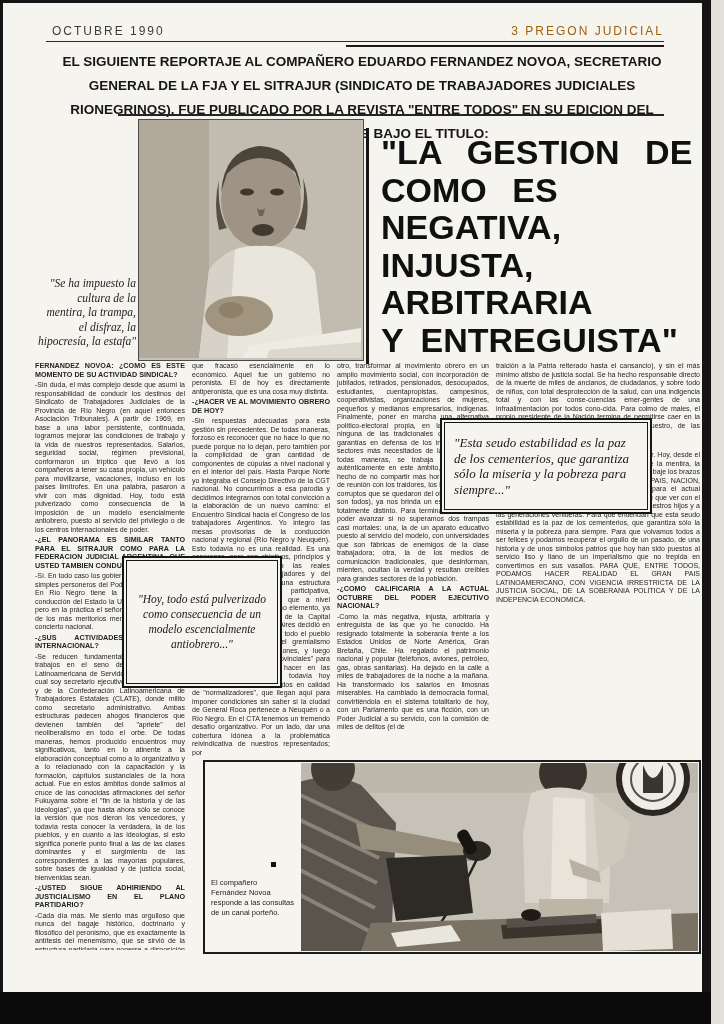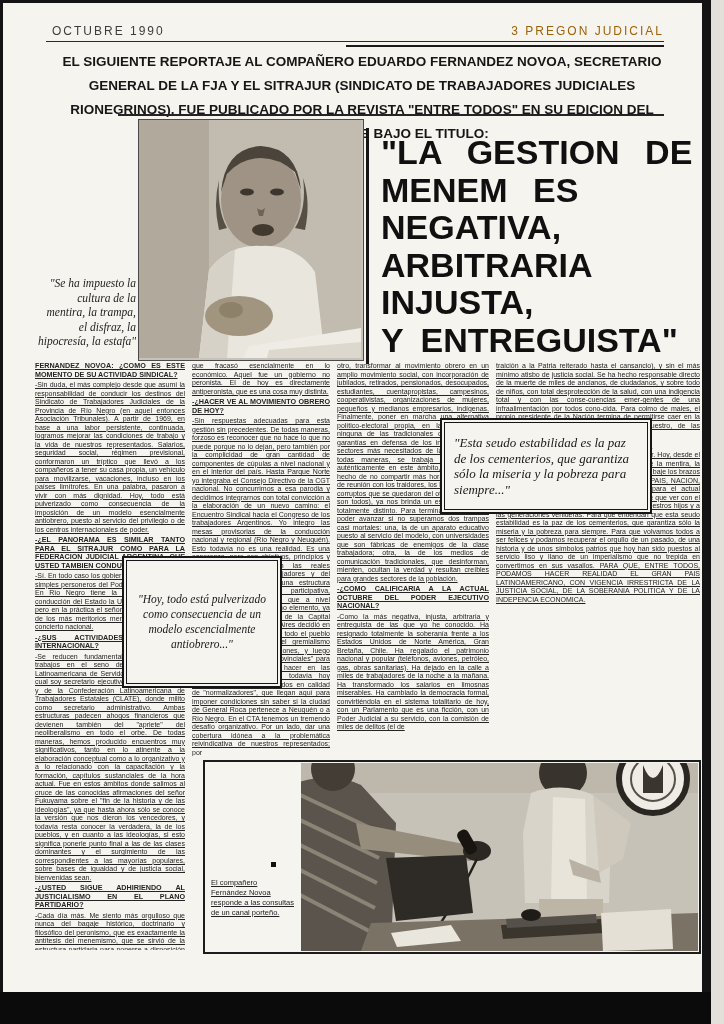--- a/index.html
+++ b/index.html
@@ -24,37 +24,37 @@
   
   .headline-rule{position:absolute;left:366px;top:128px;width:3px;height:236px;background:#151515;}
   .headline{position:absolute;left:381px;top:134px;width:320px;color:#101010;
             font-weight:bold;font-size:34px;line-height:37.5px;letter-spacing:0px;}
   .headline .hl-wide{word-spacing:16px;}
   .headline .hl-mid{word-spacing:8px;}
   
   .quote-left{position:absolute;left:36px;top:276px;width:100px;text-align:right;
               font-family:"Liberation Serif",serif;font-style:italic;font-size:11.5px;line-height:14.5px;color:#222;}
   
-  .col{position:absolute;top:362px;overflow:hidden;font-size:7px;line-height:8.5px;text-align:justify;color:#242424;text-decoration:underline;}
+  .col{position:absolute;top:362px;overflow:hidden;font-size:7px;line-height:8.5px;text-align:justify;color:#242424;}
   #col1{left:35px;width:150px;height:588px;}
   #col2{left:192px;width:138px;height:394px;}
   #col3{left:337px;width:152px;height:394px;}
   #col4{left:496px;width:204px;height:342px;}
   .para{margin:0 0 2px 0;}
   .q{font-weight:bold;font-size:7.2px;}
   
   .qbox{position:absolute;background:#f6f4ef;border:2px solid #161616;box-shadow:inset 0 0 0 2px #f6f4ef, inset 0 0 0 3px #161616;
         font-family:"Liberation Serif",serif;font-style:italic;color:#181818;z-index:6;
         display:flex;align-items:center;justify-content:center;}
   #qbox1{left:122px;top:556px;width:160px;height:132px;font-size:11.5px;line-height:15px;text-align:center;padding:6px 10px;box-sizing:border-box;}
   #qbox2{left:440px;top:418px;width:212px;height:96px;font-size:13px;line-height:15.5px;text-align:left;padding:6px 12px;box-sizing:border-box;}
   
   .photo-frame{position:absolute;left:203px;top:760px;width:498px;height:194px;border:2px solid #1c1c1c;background:#f6f4ef;z-index:4;box-sizing:border-box;}
   .interview{position:absolute;left:96px;top:1px;width:397px;height:188px;background:#c5c0b6;}
-  .caption{position:absolute;left:6px;top:116px;width:84px;font-size:7.5px;line-height:10px;text-align:left;color:#222;text-decoration:underline;}
+  .caption{position:absolute;left:6px;top:116px;width:84px;font-size:7.5px;line-height:10px;text-align:left;color:#222;}
   .cap-square{position:absolute;left:66px;top:100px;width:5px;height:5px;background:#111;}
 </style>
 </head>
 <body>
 
 <div id="page">
 
   <div class="edge-top"></div>
   <div class="edge-left"></div>
   <div class="edge-strip"></div>
@@ -87,24 +87,24 @@
       <ellipse cx="100" cy="196" rx="34" ry="20" fill="#a1957f"></ellipse>
       <ellipse cx="92" cy="190" rx="12" ry="8" fill="#8d8169"></ellipse>
       <path d="M110,226 L222,208 L222,238 L104,238 Z" fill="#efece5"></path>
       <path d="M130,230 L222,222 L222,238 L128,238 Z" fill="#dcd8cd"></path>
     </svg>
   </div>
 
   <div class="headline-rule"></div>
   <div class="headline">
     <div class="hl-wide">"LA GESTION DE</div>
-    <div class="hl-wide">MENEM ES</div>
+    <div class="hl-wide">COMO ES</div>
     <div>NEGATIVA,</div>
+    <div>INJUSTA,</div>
     <div>ARBITRARIA</div>
-    <div>INJUSTA,</div>
     <div class="hl-mid">Y ENTREGUISTA"</div>
   </div>
 
   <div class="quote-left">"Se ha impuesto la cultura de la mentira, la trampa, el disfraz, la hipocresía, la estafa"</div>
 
   <div class="col" id="col1">
     <p class="para q">FERNANDEZ NOVOA: ¿COMO ES ESTE MOMENTO DE SU ACTIVIDAD SINDICAL?</p>
     <p class="para">-Sin duda, el más complejo desde que asumí la responsabilidad de conducir los destinos del Sindicato de Trabajadores Judiciales de la Provincia de Río Negro (en aquel entonces Asociación Tribunales). A partir de 1969, en base a una labor persistente, continuada, logramos mejorar las condiciones de trabajo y la vida de nuestros representados. Salarios, seguridad social, régimen previsional, conformaron un tríptico que llevó a los compañeros a tener su casa propia, un vehículo para movilizarse, vacaciones, incluso en los países limítrofes. En una palabra, pasaron a vivir con más dignidad. Hoy, todo está pulverizado como consecuencia de la imposición de un modelo esencialmente antiobrero, puesto al servicio del privilegio o de los centros internacionales de poder.</p>
     <p class="para q">-¿EL PANORAMA ES SIMILAR TANTO PARA EL SITRAJUR COMO PARA LA FEDERACION JUDICIAL ARGENTINA, QUE USTED TAMBIEN CONDUCE?</p>
     <p class="para">-Sí. En todo caso los gobiernos provinciales son simples personeros del Poder Ejecutivo central. En Río Negro tiene la responsabilidad de conducción del Estado la Unión Cívica Radical, pero en la práctica el señor Massaccesi es uno de los más meritorios menemistas de todo el concierto nacional.</p>

